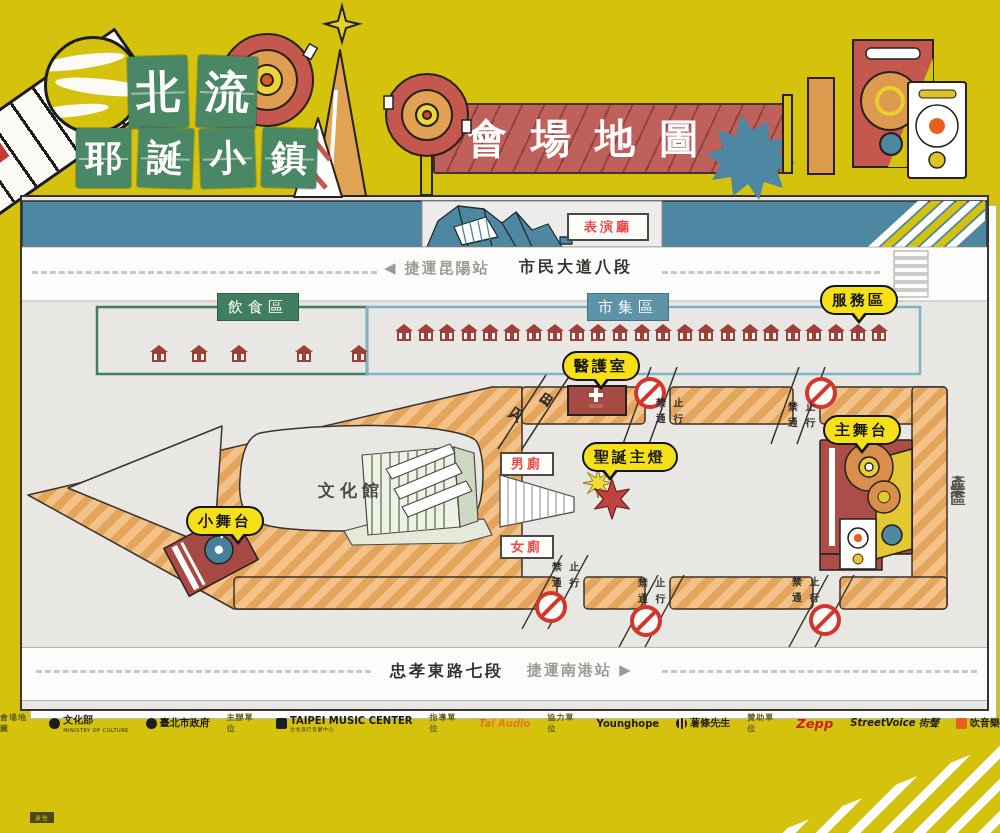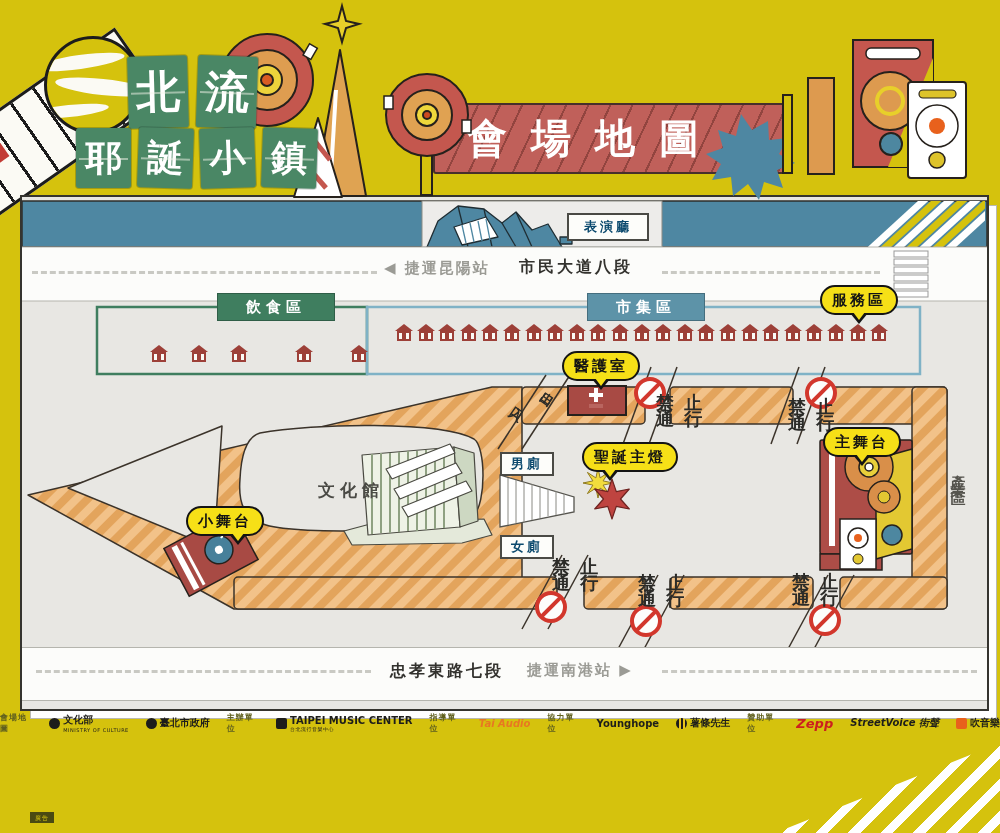--- a/index.html
+++ b/index.html
@@ -33,22 +33,22 @@
   .banner span{color:#fff;font-weight:bold;font-size:40px;letter-spacing:24px;padding-left:32px;white-space:nowrap}
   #header-svg{position:absolute;left:0;top:0;z-index:3;pointer-events:none}
 
   
   .sheet{position:absolute;left:30px;top:205px;width:965px;height:512px;background:#fff;border:1px solid #b9b9b2;z-index:0}
   #map{position:absolute;left:20px;top:195px;width:965px;height:512px;background:#e8e7e3;
        border:2px solid #35342f;z-index:2}
   #map-svg{position:absolute;left:0;top:0}
 
   .wlabel{position:absolute;background:#fdfdfa;border:2px solid #4a4a45;font-weight:bold;font-size:13px;
-          line-height:20px;letter-spacing:3px;text-align:center;color:#0c4a6e;z-index:4}
-  .zonebox{position:absolute;height:26px;line-height:26px;padding:0 28px;font-weight:bold;font-size:15px;
+          line-height:20px;letter-spacing:3px;text-align:center;color:#ef4444;z-index:4}
+  .zonebox{position:absolute;height:26px;line-height:26px;padding:0 10px;font-weight:normal;font-size:15px;
            letter-spacing:5px;color:#fff;z-index:4;border:1px solid rgba(0,0,0,.25)}
   .roadname{position:absolute;font-weight:bold;z-index:4;white-space:nowrap}
   .dash{position:absolute;border-top:3px dashed #c9c9c3;z-index:3}
 
   .bubble{position:absolute;background:#f6e017;border:2px solid #141414;border-radius:15px;
           font-weight:bold;font-size:15px;line-height:26px;letter-spacing:3px;text-align:center;
           color:#141414;z-index:6;white-space:nowrap;padding:0 10px}
   .bubble::before{content:"";position:absolute;bottom:-11px;left:50%;margin-left:-9px;width:0;height:0;
           border:9px solid transparent;border-bottom:0;border-top:11px solid #141414}
   .bubble::after{content:"";position:absolute;bottom:-7px;left:50%;margin-left:-6px;width:0;height:0;
@@ -59,21 +59,21 @@
   .stall{position:absolute;width:18px;height:17px;z-index:4}
   .stall .roof{width:0;height:0;margin:0 auto;border-left:9px solid transparent;border-right:9px solid transparent;
                border-bottom:7px solid #9d4038}
   .stall .sbody{width:10px;height:6px;margin:0 auto;background:#fbfaf6;border:2px solid #9d4038;position:relative}
   .stall .sbody::after{content:"";position:absolute;left:3px;top:0;width:4px;height:6px;background:#9d4038}
 
   .noent{position:absolute;width:24px;height:24px;border:4px solid #d2372c;border-radius:50%;
          background:#fdfdfb;z-index:5}
   .noent::after{content:"";position:absolute;left:-3px;top:10px;width:30px;height:4px;background:#d2372c;
          transform:rotate(-45deg)}
-  .noent-label{position:absolute;font-weight:bold;font-size:18px;line-height:16px;color:#2b2b28;
+  .noent-label{position:absolute;font-weight:bold;font-size:10px;line-height:16px;color:#2b2b28;
          letter-spacing:2px;z-index:5;white-space:pre-line}
 
   .medbox{position:absolute;left:545px;top:188px;width:56px;height:27px;background:#a84a44;
           border:2px solid #26211c;z-index:5}
   .medbox::before{content:"";position:absolute;left:20px;top:6px;width:14px;height:4px;background:#fff;box-shadow:0 11px 0 #b9655f}
   .medbox::after{content:"";position:absolute;left:25px;top:1px;width:4px;height:14px;background:#fff}
 
   .gate{position:absolute;font-weight:bold;font-size:13px;color:#2b2b28;writing-mode:vertical-rl;
         letter-spacing:2px;transform:rotate(35deg);z-index:5}
   .vtext{position:absolute;font-weight:bold;font-size:15px;color:#55544e;writing-mode:vertical-rl;
@@ -348,21 +348,21 @@
 
   <div class="gate" style="left:524px;top:188px"><span>出口</span></div>
   <div class="gate" style="left:494px;top:202px"><span>入口</span></div>
 
   <div class="wlabel" style="left:478px;top:255px;width:50px"><span>男廁</span></div>
   <div class="wlabel" style="left:478px;top:338px;width:50px"><span>女廁</span></div>
 
   <div class="hallname" style="left:296px;top:282px"><span>文化館</span></div>
 
   <div class="bubble tail-left" style="left:560px;top:245px"><span>聖誕主燈</span></div>
-  <div class="bubble" style="left:801px;top:230px"><span>主舞台</span></div>
+  <div class="bubble" style="left:801px;top:218px"><span>主舞台</span></div>
   <div class="bubble tail-right" style="left:164px;top:309px"><span>小舞台</span></div>
 
   <div class="vtext" style="left:926px;top:266px"><span>產業區</span></div>
 
   <div style="position:absolute;left:0;top:450px;width:965px;height:52px;background:#fcfcfa;border-top:1px solid #b5b5ae;border-bottom:1px solid #b5b5ae;z-index:3"></div>
   <div class="dash" style="left:14px;top:473px;width:335px"></div>
   <div class="dash" style="left:640px;top:473px;width:315px"></div>
   <div class="roadname" style="left:368px;top:464px;font-size:16px;color:#33322e;letter-spacing:3px"><span>忠孝東路七段</span></div>
   <div class="roadname" style="left:505px;top:464px;font-size:15px;color:#9b9b95;letter-spacing:2px">
     <span>捷運南港站</span>

